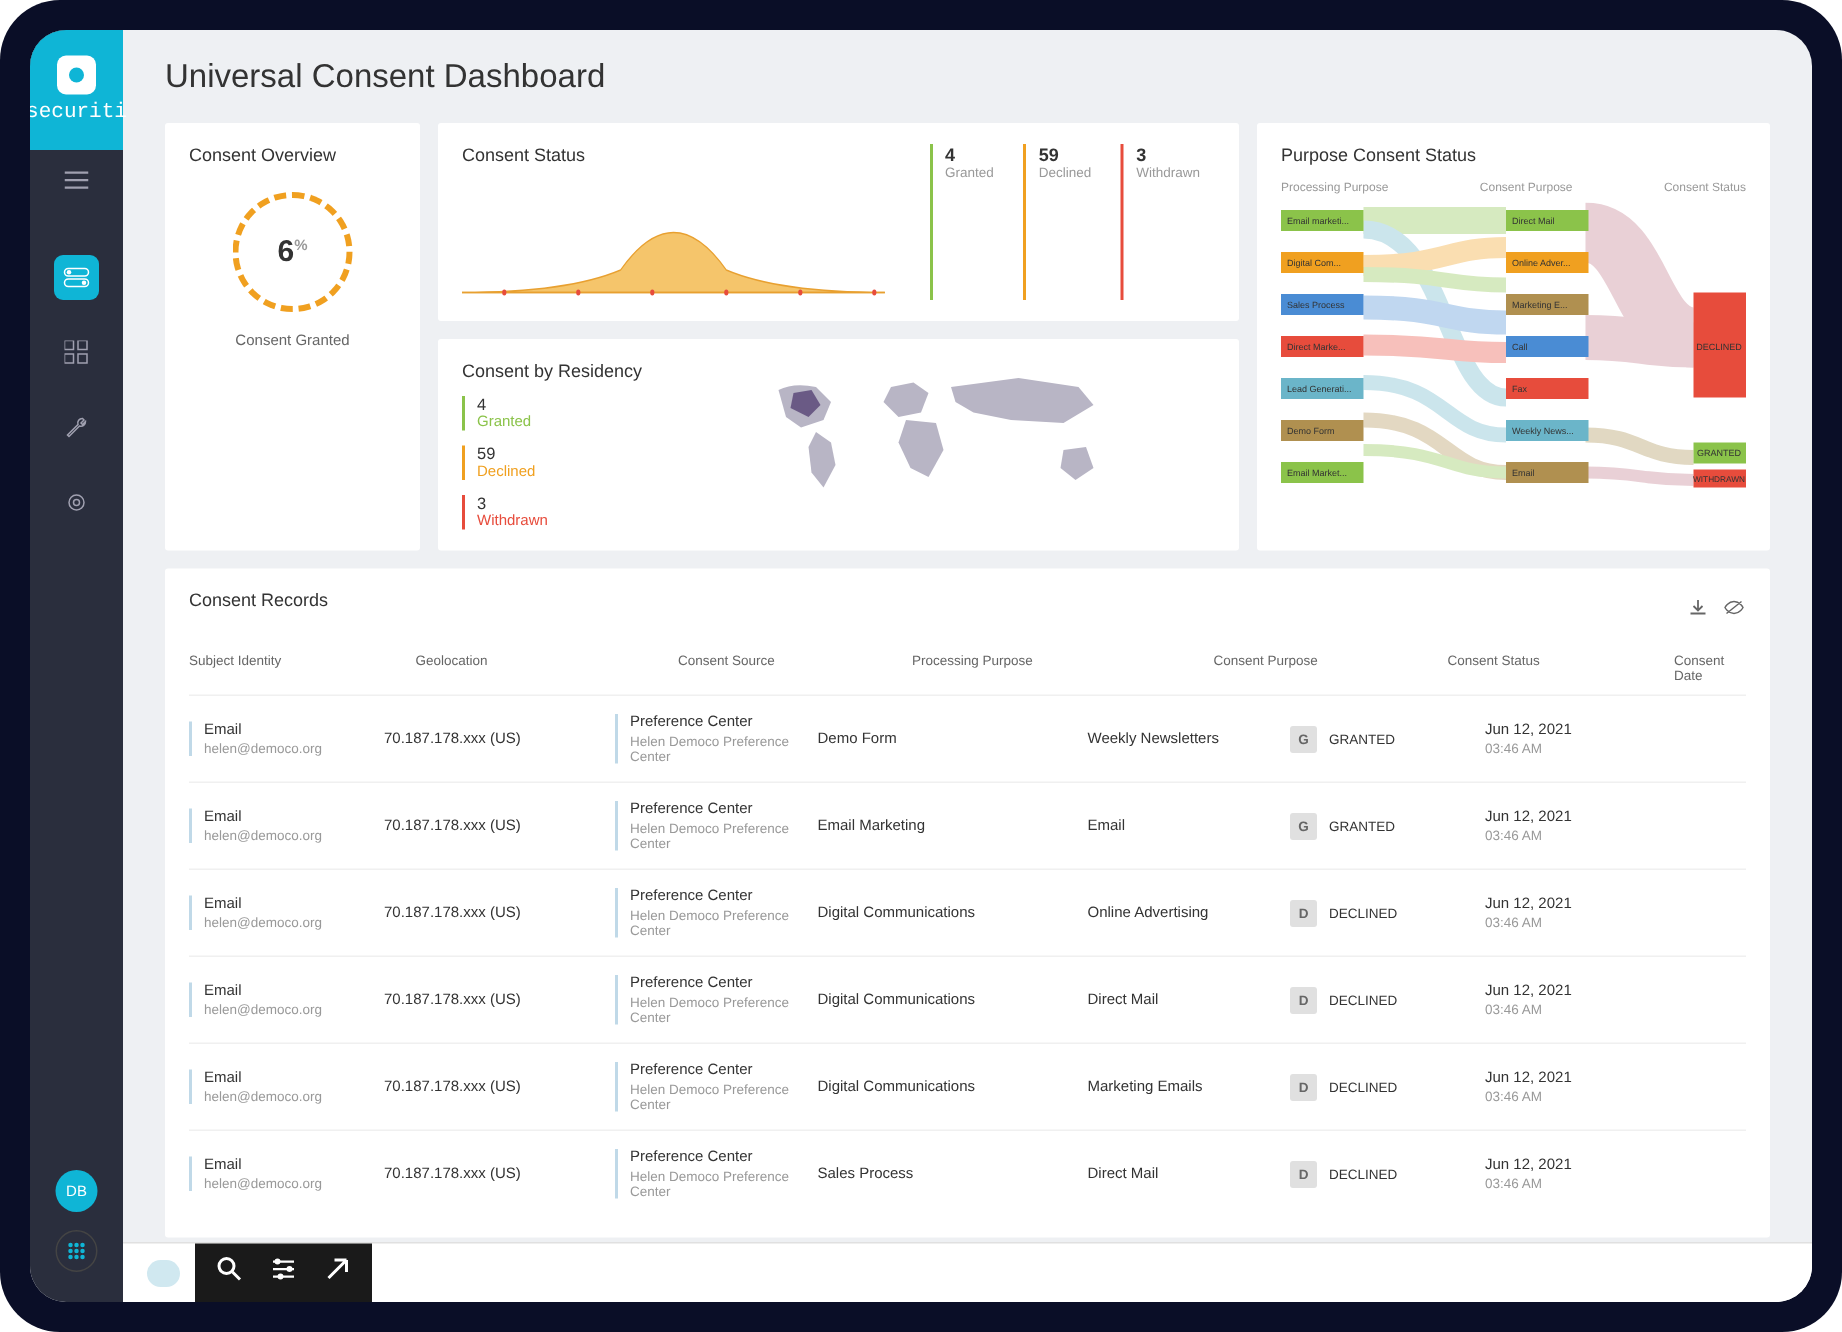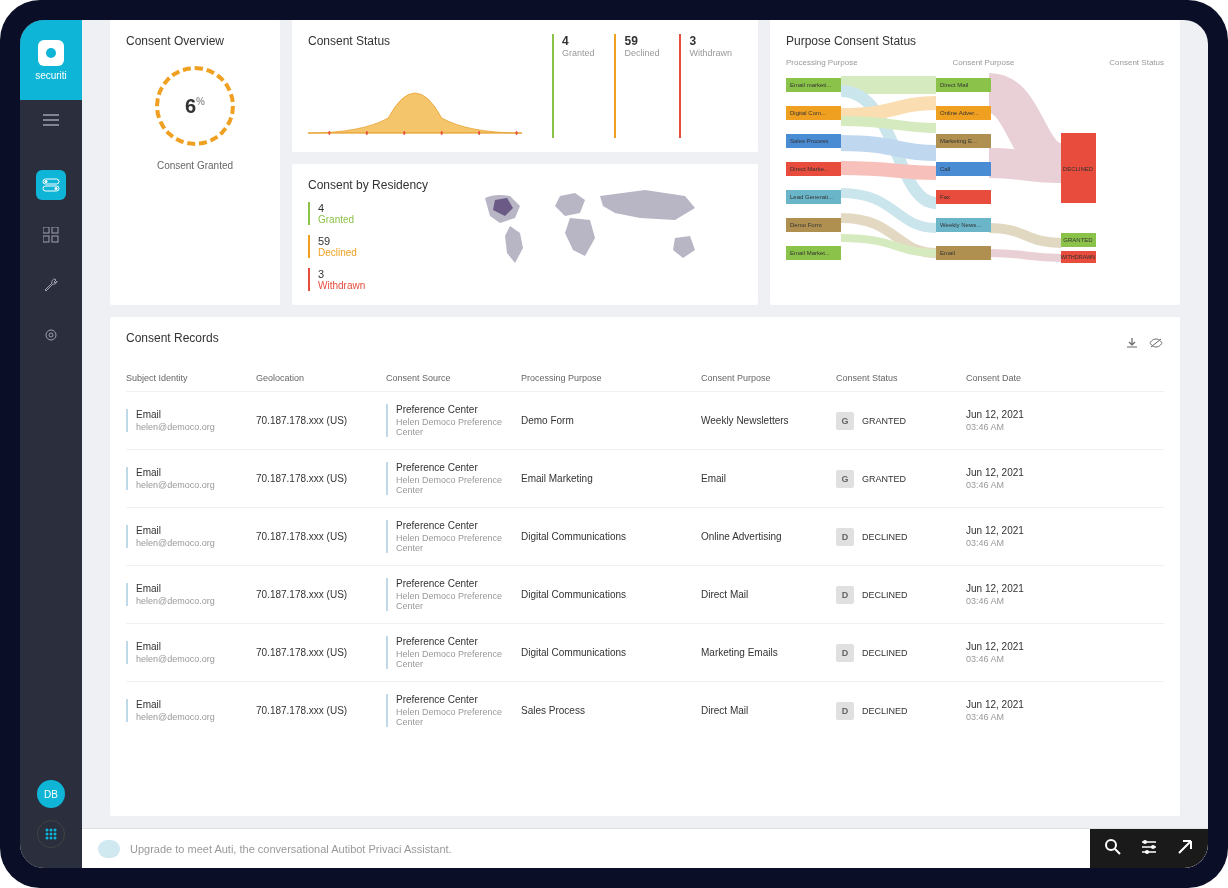--- a/index.html
+++ b/index.html
@@ -3,21 +3,21 @@
 <meta charset="utf-8">
 <style>
 * { margin: 0; padding: 0; box-sizing: border-box; font-family: -apple-system, BlinkMacSystemFont, "Segoe UI", Arial, sans-serif; }
 body { background: #fff; display: flex; align-items: center; justify-content: center; min-height: 100vh; }
 .device-frame { width: 1228px; height: 888px; background: #0a0e27; border-radius: 40px; padding: 20px; position: relative; }
 .screen { width: 100%; height: 100%; background: #eef0f3; border-radius: 24px; overflow: hidden; display: flex; position: relative; }
 .sidebar { width: 62px; background: #2a2e3d; display: flex; flex-direction: column; align-items: center; padding-top: 0; }
 .logo-box { width: 62px; height: 80px; background: #0fb5d6; display: flex; flex-direction: column; align-items: center; justify-content: center; color: #fff; }
 .logo-icon { width: 26px; height: 26px; background: #fff; border-radius: 6px; margin-bottom: 4px; position: relative; }
 .logo-icon::before { content: ''; position: absolute; width: 10px; height: 10px; background: #0fb5d6; border-radius: 50%; top: 8px; left: 8px; }
-.logo-text { font-size: 10px; font-weight: 500; }
+.logo-text { font-size: 14px; font-weight: 500; font-family: Liberation Mono, monospace; }
 .menu-toggle { width: 100%; height: 40px; display: flex; align-items: center; justify-content: center; color: #a0a0b0; cursor: pointer; }
 .nav-items { display: flex; flex-direction: column; gap: 20px; margin-top: 30px; flex: 1; }
 .nav-item { width: 30px; height: 30px; display: flex; align-items: center; justify-content: center; color: #a0a0b0; cursor: pointer; border-radius: 6px; }
 .nav-item.active { background: #0fb5d6; color: #fff; }
 .bottom-nav { margin-bottom: 20px; display: flex; flex-direction: column; gap: 12px; align-items: center; }
 .avatar-badge { width: 28px; height: 28px; border-radius: 50%; background: #0fb5d6; color: #fff; font-size: 10px; display: flex; align-items: center; justify-content: center; }
 .bottom-icon { width: 28px; height: 28px; border-radius: 50%; background: #2a2e3d; border: 1px solid #444; display: flex; align-items: center; justify-content: center; }
 .main { flex: 1; display: flex; flex-direction: column; overflow: hidden; }
 .header { padding: 18px 28px; }
 .page-title { font-size: 22px; font-weight: 400; color: #333; }
@@ -50,31 +50,31 @@
 .stat-lbl { font-size: 9px; color: #999; }
 .residency-card { display: flex; gap: 20px; }
 .res-stats { display: flex; flex-direction: column; gap: 10px; }
 .res-stat { border-left: 2px solid; padding-left: 8px; }
 .res-stat.green { border-color: #8bc34a; } .res-stat.green .res-lbl { color: #8bc34a; }
 .res-stat.orange { border-color: #f0a020; } .res-stat.orange .res-lbl { color: #f0a020; }
 .res-stat.red { border-color: #e74c3c; } .res-stat.red .res-lbl { color: #e74c3c; }
 .res-num { font-size: 11px; color: #333; }
 .res-lbl { font-size: 10px; font-weight: 500; }
 .map-area { flex: 1; height: 100px; display: flex; align-items: center; justify-content: center; }
-.purpose-card { width: 410px; }
+.purpose-card { width: 342px; }
 .purpose-headers { display: flex; justify-content: space-between; font-size: 8px; color: #999; margin-bottom: 6px; }
 .sankey { height: 200px; position: relative; }
 .records-card { flex: 1; }
 .records-header { display: flex; justify-content: space-between; align-items: center; margin-bottom: 10px; gap: 48px; }
 .records-icons { display: flex; gap: 8px; }
 .icon-btn { width: 16px; height: 16px; display: flex; align-items: center; justify-content: center; color: #666; cursor: pointer; }
-.table-head { display: flex; font-size: 9px; color: #666; padding: 8px 0; }
+.table-head { display: flex; font-size: 9px; color: #666; padding: 8px 0; gap: 21px; }
 .col-identity { width: 130px; }
 .col-geo { width: 130px; }
-.col-source { width: 135px; }
+.col-source { width: 135px; margin-left: 24px; }
 .col-purpose { width: 180px; }
 .col-cpurpose { width: 135px; }
 .col-status { width: 130px; }
 .col-date { flex: 1; }
 .table-row { display: flex; align-items: center; padding: 12px 0; border-top: 1px solid #f0f0f0; font-size: 10px; color: #333; }
 .cell-identity { border-left: 2px solid #c0d9e8; padding-left: 8px; }
 .cell-sub { font-size: 9px; color: #999; margin-top: 2px; }
 .cell-source { border-left: 2px solid #c0d9e8; padding-left: 8px; }
 .status-badge { display: inline-flex; align-items: center; gap: 8px; }
 .status-letter { width: 18px; height: 18px; background: #e0e0e0; border-radius: 2px; display: flex; align-items: center; justify-content: center; font-size: 9px; color: #666; font-weight: 600; }
@@ -141,20 +141,23 @@
               <circle cx="11" cy="7" r="1.5" fill="#0fb5d6"></circle>
               <circle cx="3" cy="11" r="1.5" fill="#0fb5d6"></circle>
               <circle cx="7" cy="11" r="1.5" fill="#0fb5d6"></circle>
               <circle cx="11" cy="11" r="1.5" fill="#0fb5d6"></circle>
             </svg>
         </div>
       </div>
     </div>
 
     <div class="main">
+      <div class="header">
+        <h1 class="page-title">Universal Consent Dashboard</h1>
+      </div>
 
       <div class="content">
         <div class="row1">
           <div class="card overview-card">
             <div class="card-title">Consent Overview</div>
             <div class="gauge-wrap">
               <div class="gauge">
                 <div class="gauge-ring">
                   <span class="gauge-val"><span>6</span><span class="gauge-pct">%</span></span>
                 </div>
@@ -474,21 +477,20 @@
                   <div>Jun 12, 2021</div>
                   <div class="cell-sub">03:46 AM</div>
                 </div>
   </div>
             </div>
         </div>
       </div>
 
       <div class="bottom-bar">
         <div class="chat-icon"></div>
-        <div class="bottom-text">Upgrade to meet Auti, the conversational Autibot Privaci Assistant.</div>
         <div class="bottom-actions">
           <span class="ba-icon">
             <svg width="18" height="18" viewBox="0 0 18 18">
                 <circle cx="7" cy="7" r="5" stroke="currentColor" fill="none" stroke-width="2"></circle>
                 <path d="M11 11l5 5" stroke="currentColor" stroke-width="2"></path>
               </svg>
           </span>
           <span class="ba-icon">
             <svg width="18" height="18" viewBox="0 0 18 18">
                 <path d="M2 4h14M2 9h14M2 14h14" stroke="currentColor" stroke-width="1.5"></path>

